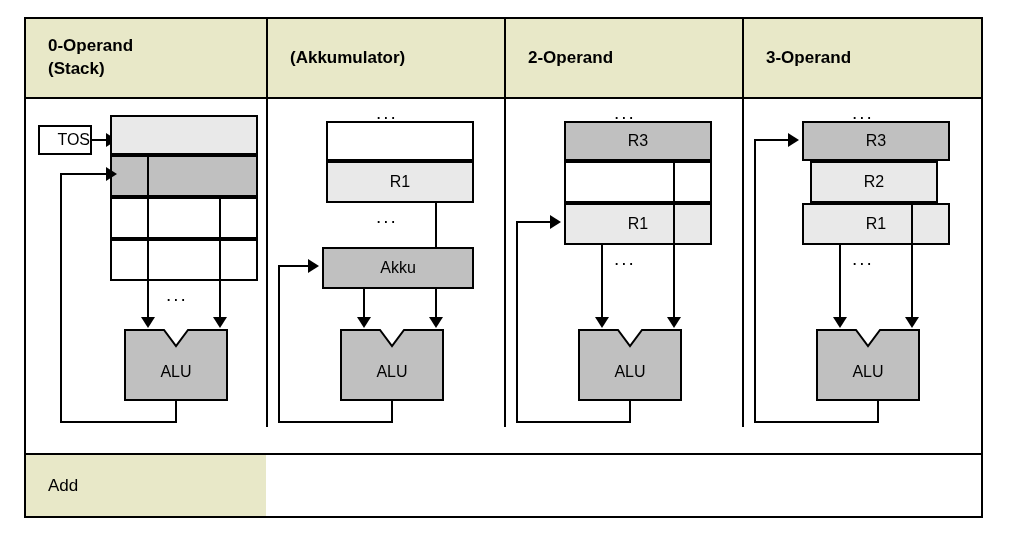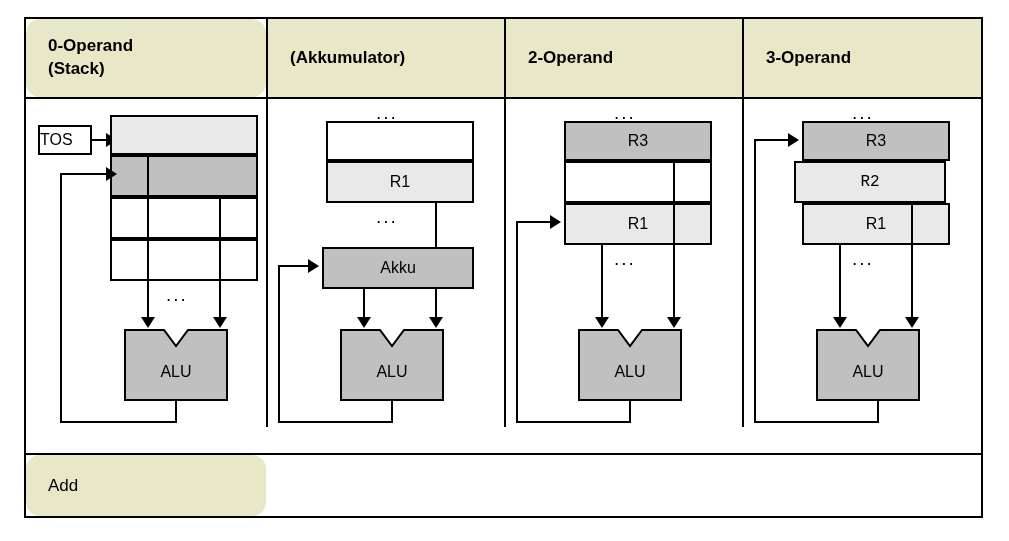--- a/index.html
+++ b/index.html
@@ -9,41 +9,41 @@
   .table{position:absolute;left:24px;top:17px;width:959px;height:501px;
          border:2px solid #000;box-sizing:border-box;display:flex;flex-direction:column;}
 
   .row{display:flex;width:100%;box-sizing:border-box;}
   .row-head{height:80px;border-bottom:2px solid #000;}
   .row-body{flex:1 1 auto;}
   .row-foot{height:63px;border-top:2px solid #000;margin-top:26px;}
 
   .cell{box-sizing:border-box;position:relative;}
   .cell + .cell{border-left:2px solid #000;}
-  .c1{width:240px;border-radius:14px;} .c2{width:238px;} .c3{width:238px;} .c4{flex:1 1 auto;}
+  .c1{width:240px;} .c2{width:238px;} .c3{width:238px;} .c4{flex:1 1 auto;}
 
   .head-cell{background:#e8e8c8;display:flex;align-items:center;padding-left:22px;}
   .head-text{font-size:17px;font-weight:bold;color:#000;line-height:1.35;}
 
   .foot-cell{background:#e8e8c8;display:flex;align-items:center;padding-left:22px;}
   .foot-text{font-size:17px;color:#000;white-space:pre;}
 
   .body-cell{background:#ffffff;overflow:hidden;}
 
   
   .dg{position:absolute;inset:0;}
   .box{position:absolute;box-sizing:border-box;border:2px solid #000;
        display:flex;align-items:center;justify-content:center;
        font-size:16px;color:#000;}
   .fill-light{background:#e9e9e9;}
   .fill-dark{background:#c0c0c0;}
   .fill-white{background:#ffffff;}
 
   .tos{position:absolute;box-sizing:border-box;border:2px solid #000;background:#fff;
-       display:flex;align-items:center;justify-content:flex-start;font-size:16px;}
+       display:flex;align-items:center;justify-content:flex-end;font-size:16px;}
 
   .dots{position:absolute;font-size:19px;letter-spacing:2px;color:#000;line-height:1;}
 
   .vline{position:absolute;background:#000;width:2px;}
   .hline{position:absolute;background:#000;height:2px;}
 
   .arrow-d{position:absolute;width:0;height:0;
            border-left:7px solid transparent;border-right:7px solid transparent;
            border-top:11px solid #000;}
   .arrow-r{position:absolute;width:0;height:0;
@@ -209,21 +209,21 @@
         </div>
       </div>
 
       <div class="cell c4 body-cell">
         <div class="dg">
           <div class="dots" style="left:108px;top:4px;">...</div>
 
           <div class="box fill-dark" style="left:58px;top:22px;width:148px;height:40px;">
             <span>R3</span>
           </div>
-          <div class="box fill-light" style="left:50px;top:62px;width:152px;height:42px;font-family:Liberation Mono, monospace;">
+          <div class="box fill-light" style="left:66px;top:62px;width:128px;height:42px;">
             <span>R2</span>
           </div>
           <div class="box fill-light" style="left:58px;top:104px;width:148px;height:42px;">
             <span>R1</span>
           </div>
 
           <div class="vline" style="left:167px;top:104px;height:42px;"></div>
 
           <div class="dots" style="left:108px;top:150px;">...</div>
 

